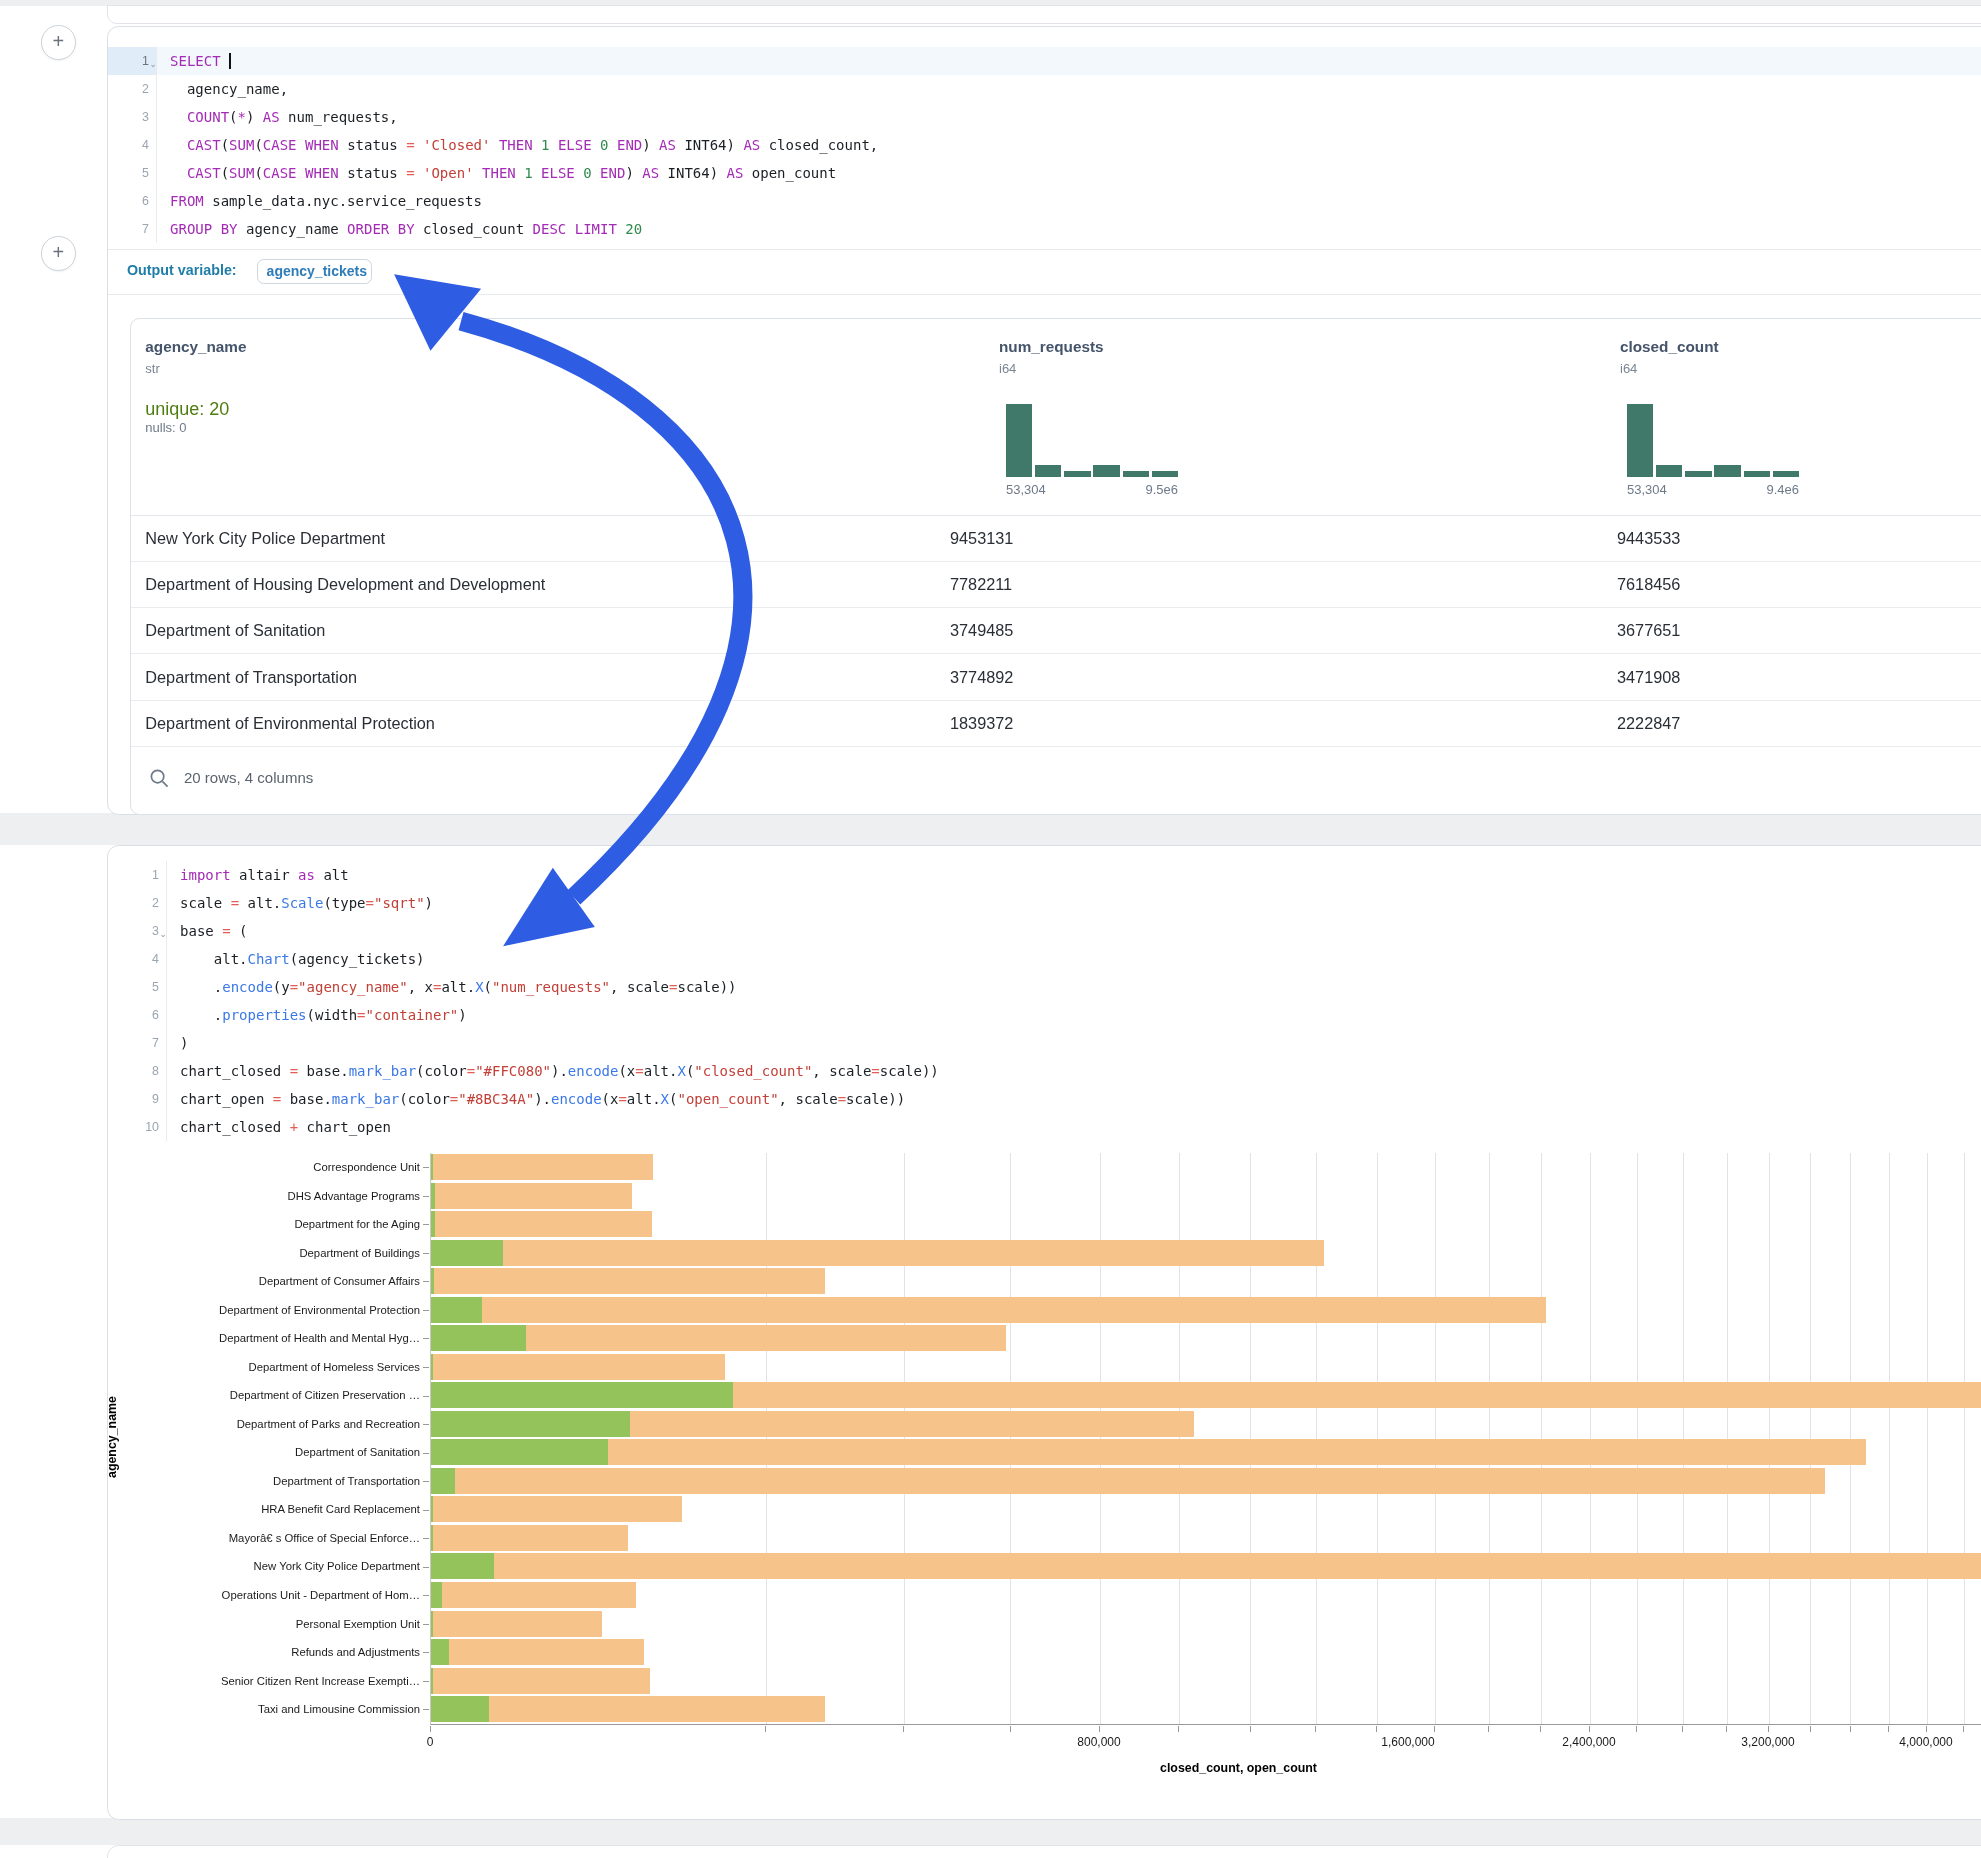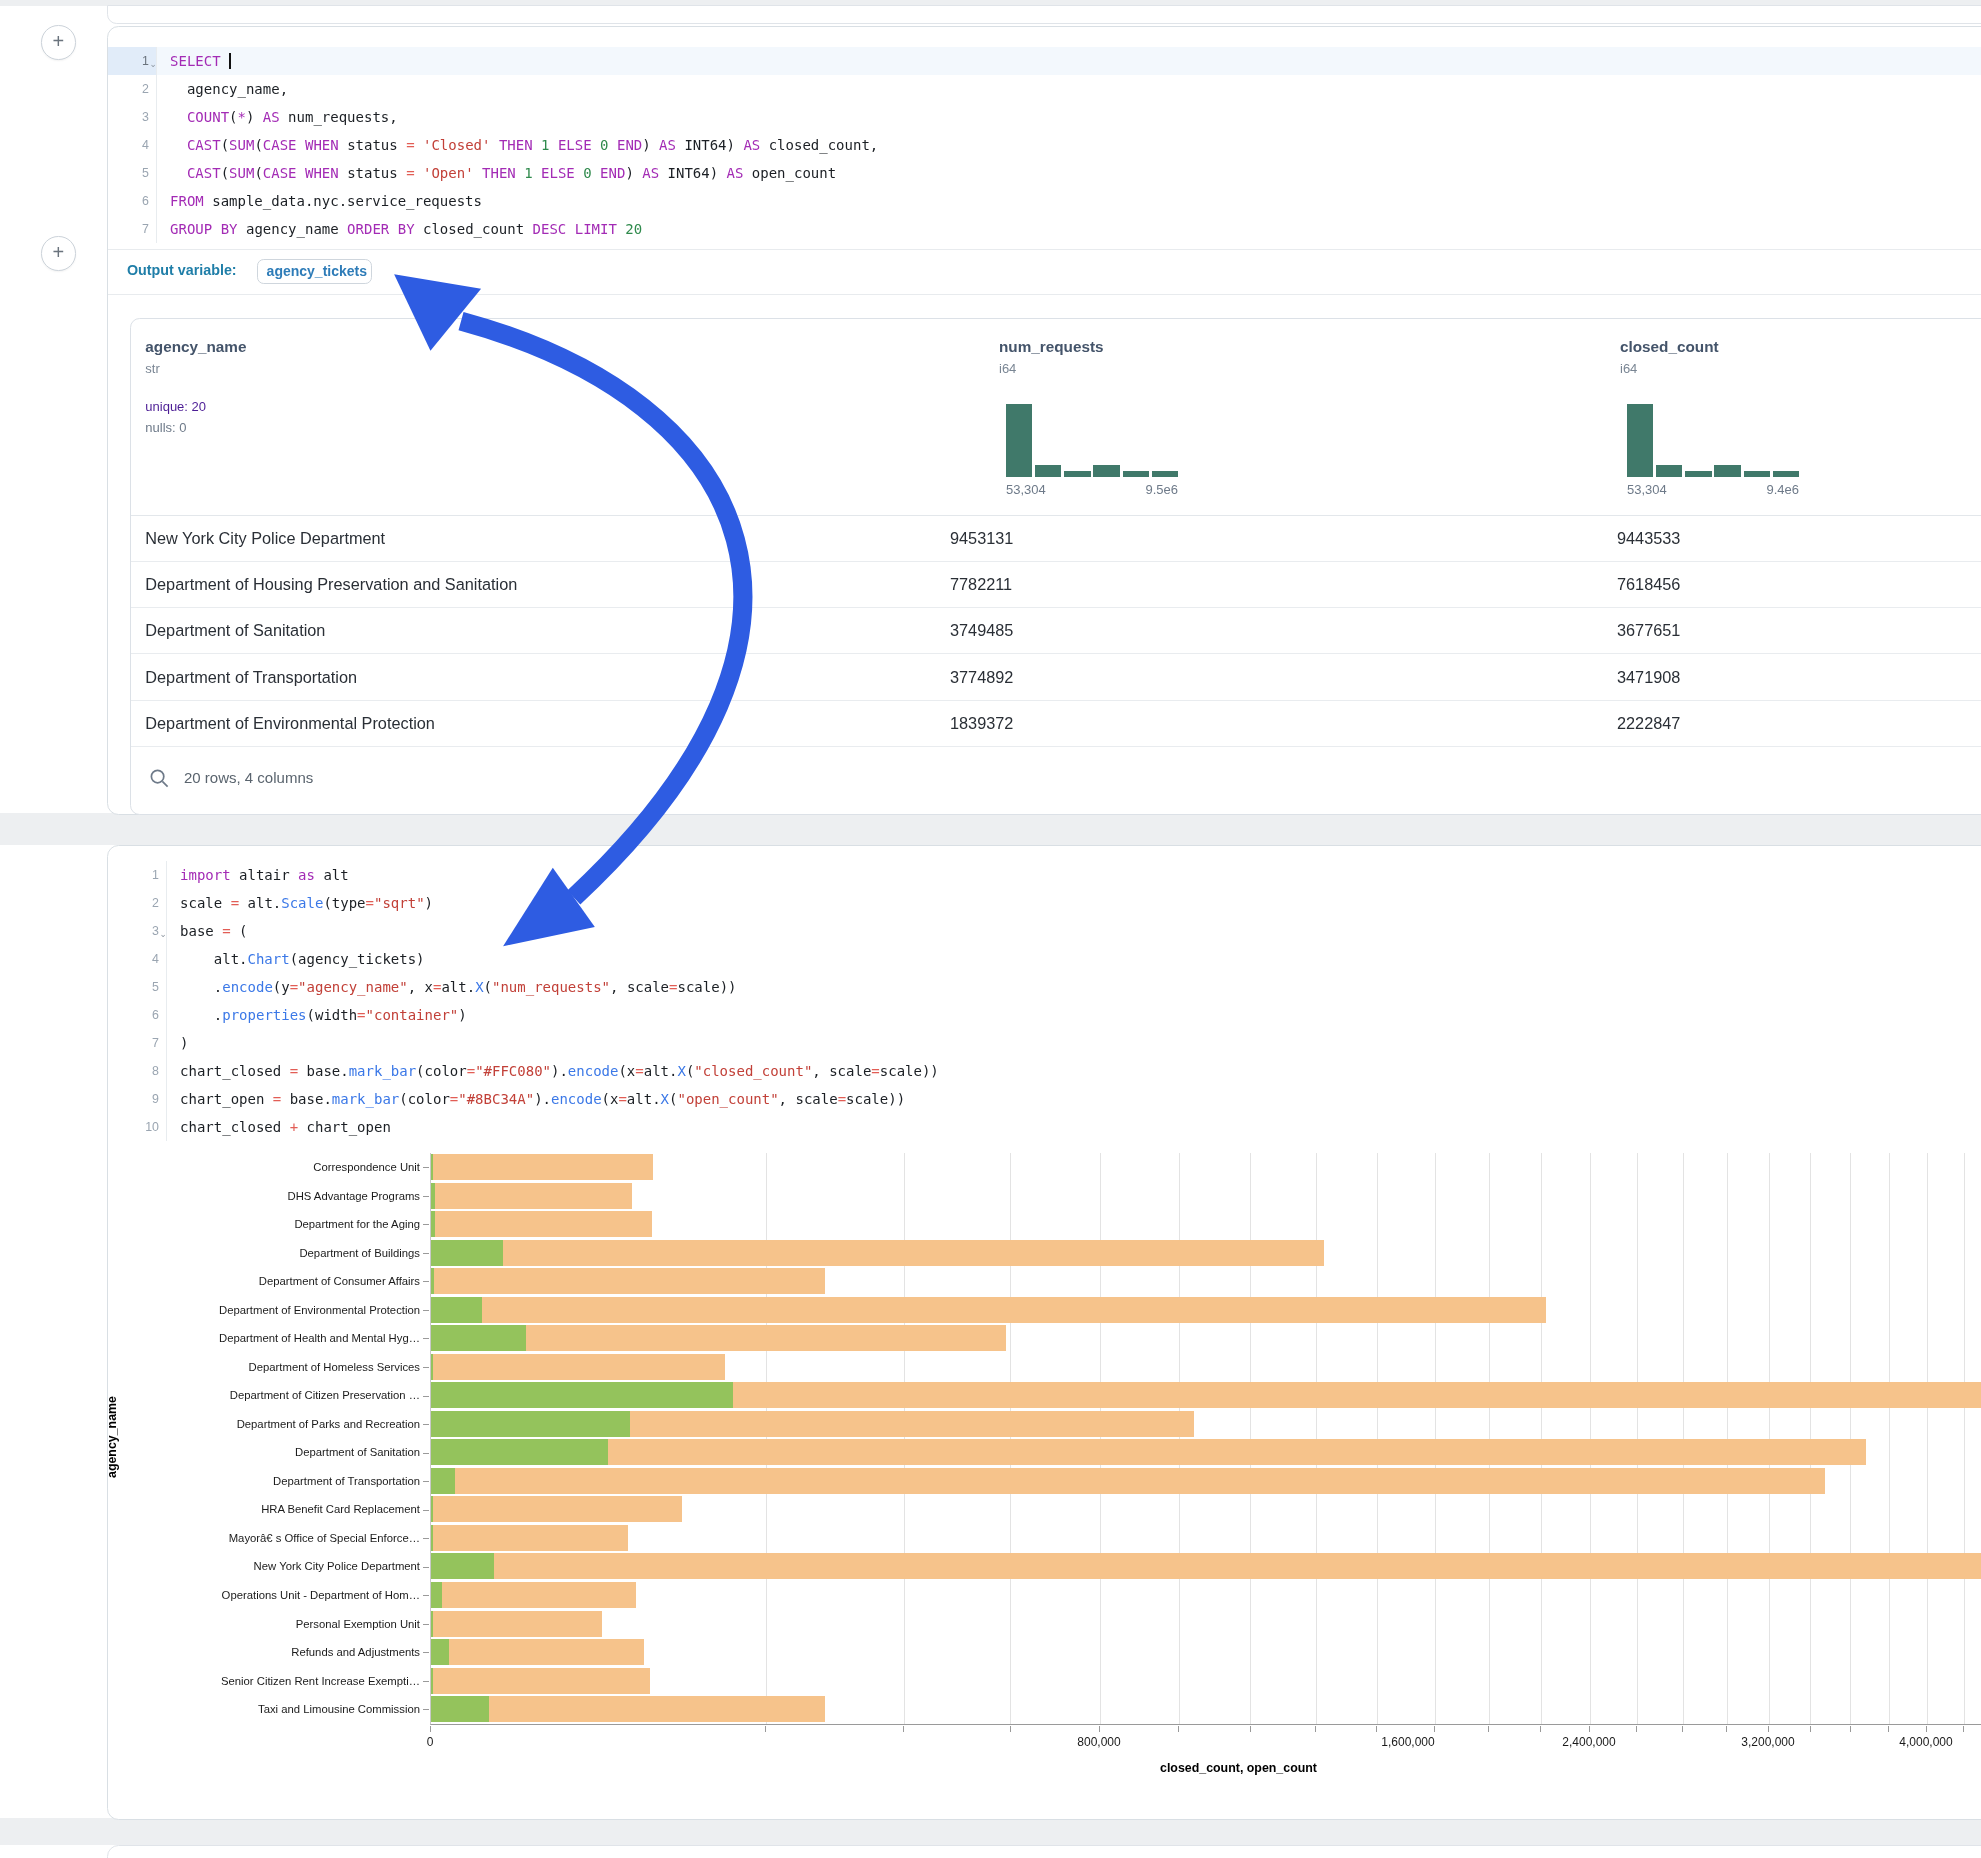--- a/index.html
+++ b/index.html
@@ -40,21 +40,21 @@
   .ov-label{position:absolute;left:19px;top:11.5px;font-weight:bold;font-size:14.3px;color:#1f7ea8;}
   .chip{position:absolute;left:149px;top:8.6px;width:115px;height:25px;box-sizing:border-box;
     border:1px solid #cfd6dd;border-radius:6.7px;background:#fff;overflow:hidden;
     font-weight:bold;font-size:14px;color:#2e7cb8;line-height:23px;padding-left:8.6px;cursor:pointer;}
   
   .table-card{position:absolute;left:22px;top:291px;right:-86px;height:495px;
     border:1px solid #dce1e7;border-radius:9.6px;background:#fff;overflow:hidden;}
   .th-block{position:absolute;top:0;height:196px;border-bottom:1px solid #e3e7eb;left:0;right:0;}
   .col-name{position:absolute;top:19px;font-size:15.3px;font-weight:bold;color:#44546a;}
   .col-type{position:absolute;top:42px;font-size:13px;color:#7a8694;}
-  .col-stat1{position:absolute;top:80px;font-size:13px;color:#4c1d95;}
+  .col-stat1{position:absolute;top:80px;font-size:18px;color:#4d7c0f;}
   .col-stat2{position:absolute;top:101px;font-size:13px;color:#6e7a89;}
   .hist{position:absolute;top:85px;width:172px;height:73px;display:flex;align-items:flex-end;gap:2.9px;}
   .hist .hbar{flex:1 1 0;background:#40796a;}
   .hist-labels{position:absolute;top:163px;width:172px;display:flex;
     justify-content:space-between;font-size:13px;color:#6e7a89;}
   .t-row{position:absolute;left:0;right:0;height:46px;border-bottom:1px solid #e9ecef;
     font-size:16.3px;color:#2a2f36;line-height:46px;}
   .t-row .c0{position:absolute;left:14.3px;}
   .t-row .c1{position:absolute;left:819px;}
   .t-row .c2{position:absolute;left:1486px;}
@@ -146,21 +146,21 @@
       </div>
     </div>
 
     <div id="table-rows">
         <div class="t-row" style="top: 196px;">
           <span class="c0">New York City Police Department</span>
           <span class="c1">9453131</span>
           <span class="c2">9443533</span>
         </div>
         <div class="t-row" style="top: 242px;">
-          <span class="c0">Department of Housing Preservation and Sanitation</span>
+          <span class="c0">Department of Housing Development and Development</span>
           <span class="c1">7782211</span>
           <span class="c2">7618456</span>
         </div>
         <div class="t-row" style="top: 288px;">
           <span class="c0">Department of Sanitation</span>
           <span class="c1">3749485</span>
           <span class="c2">3677651</span>
         </div>
         <div class="t-row" style="top: 335px;">
           <span class="c0">Department of Transportation</span>

